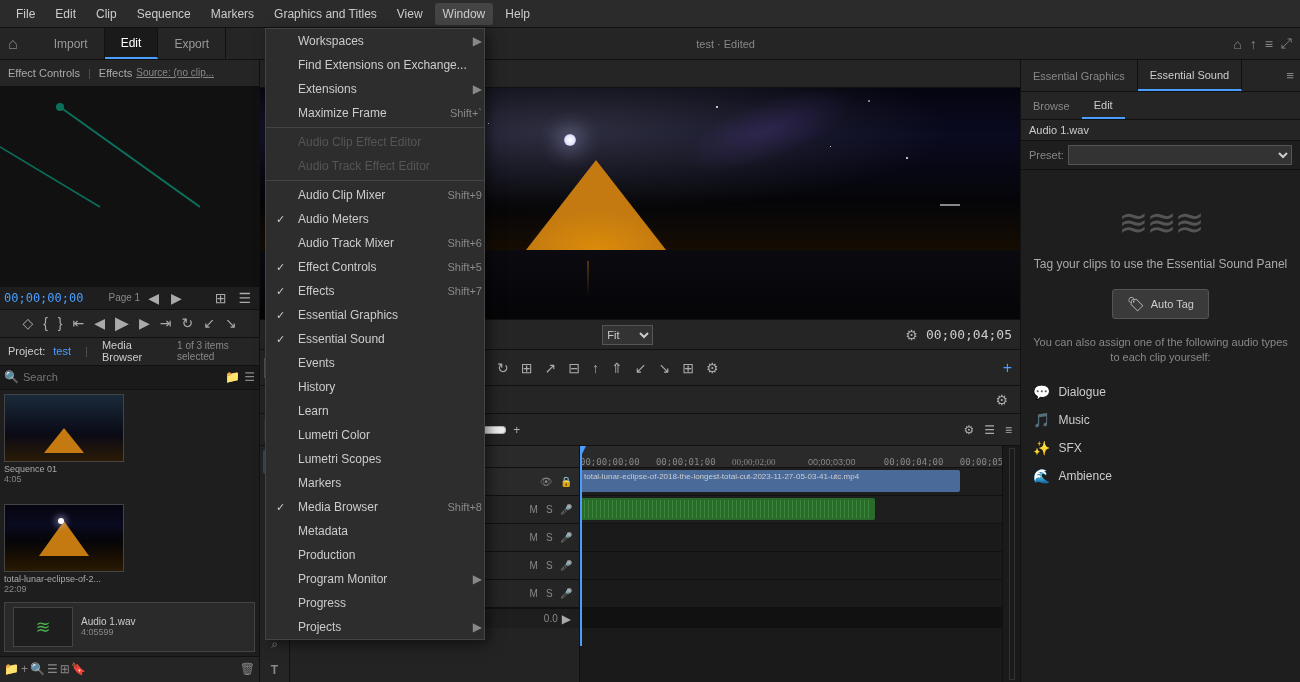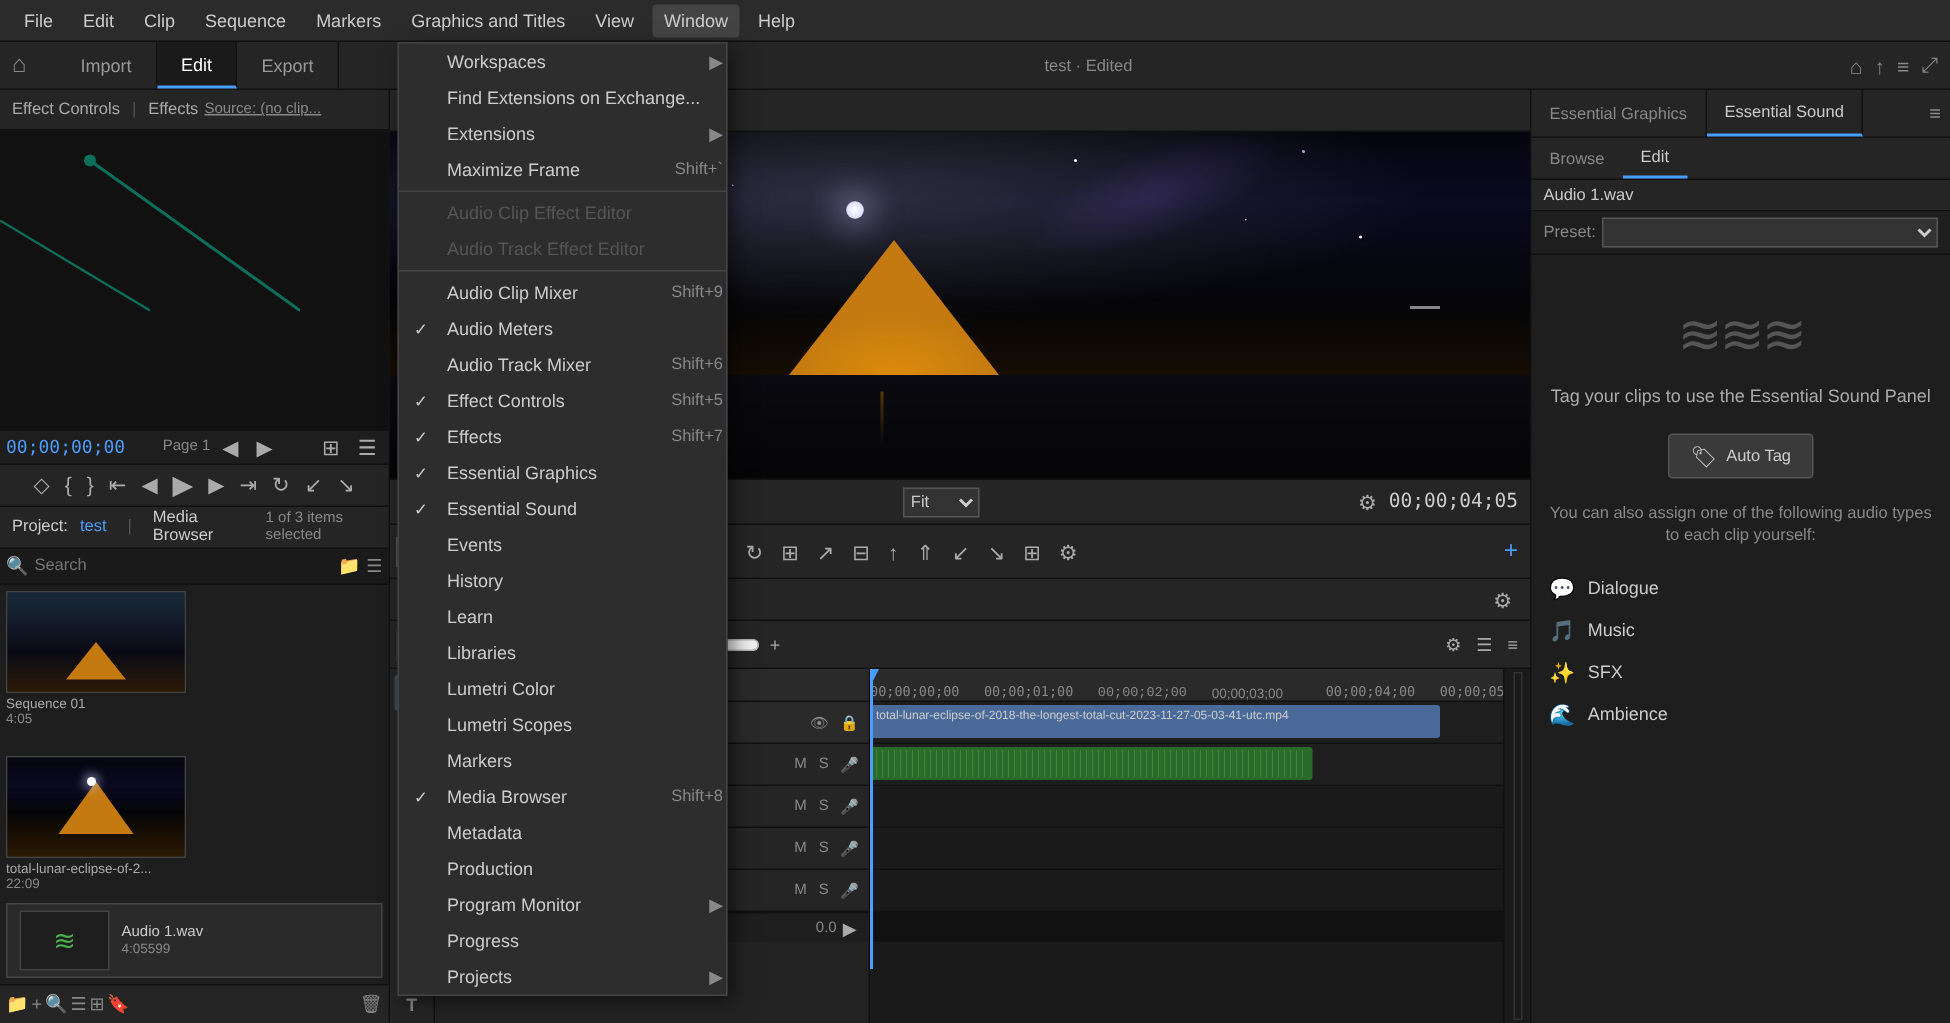--- a/index.html
+++ b/index.html
@@ -796,21 +796,21 @@
             <span style="font-size:10px;color:#888;">0.0</span>
             <button class="tl-btn">▶</button>
           </div>
         </div>
 
         <div class="tracks-container">
 
           <div class="ruler-container" style="position:relative;height:22px;">
             <div style="position:absolute;left:0;font-size:9px;color:#888;font-family:monospace;">00;00;00;00</div>
             <div style="position:absolute;left:18%;font-size:9px;color:#888;font-family:monospace;">00;00;01;00</div>
-            <div style="position:absolute;left:36%;font-size:9px;color:#888;font-family:Liberation Mono, monospace;">00;00;02;00</div>
+            <div style="position:absolute;left:36%;font-size:9px;color:#888;font-family:Liberation Serif, serif;">00;00;02;00</div>
             <div style="position:absolute;left:54%;font-size:9px;color:#888;font-family:Liberation Sans, sans-serif;">00;00;03;00</div>
             <div style="position:absolute;left:72%;font-size:9px;color:#888;font-family:monospace;">00;00;04;00</div>
             <div style="position:absolute;left:90%;font-size:9px;color:#888;font-family:monospace;">00;00;05;00</div>
 
             <div style="position:absolute;left:0;top:0;width:2px;height:200px;background:#4a9eff;z-index:10;">
               <div style="width:10px;height:10px;background:#4a9eff;clip-path:polygon(0 0,100% 0,50% 100%);position:absolute;top:0;left:-4px;"></div>
             </div>
           </div>
 
           <div class="track-row" style="background:#1e1e1e;">
@@ -975,23 +975,20 @@
 
   <div class="menu-item">
     <span>History</span>
   </div>
 
 
   <div class="menu-item">
     <span>Learn</span>
   </div>
 
-  <div class="menu-item">
-    <span>Libraries</span>
-  </div>
 
   <div class="menu-item">
     <span>Lumetri Color</span>
   </div>
 
   <div class="menu-item">
     <span>Lumetri Scopes</span>
   </div>
 
   <div class="menu-item">

